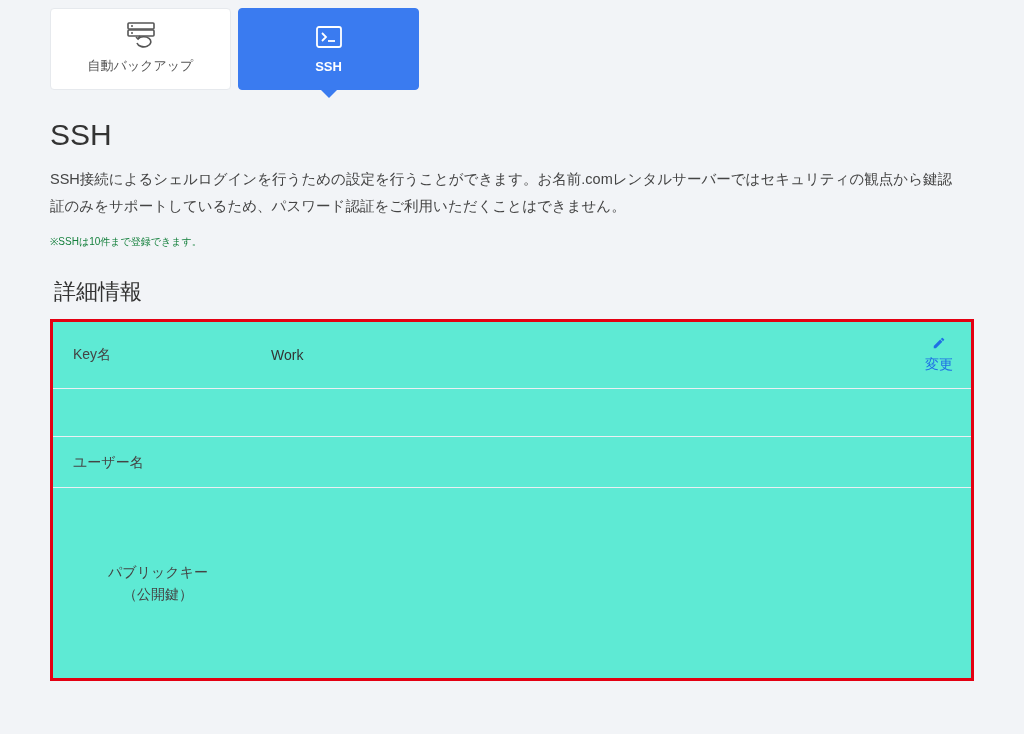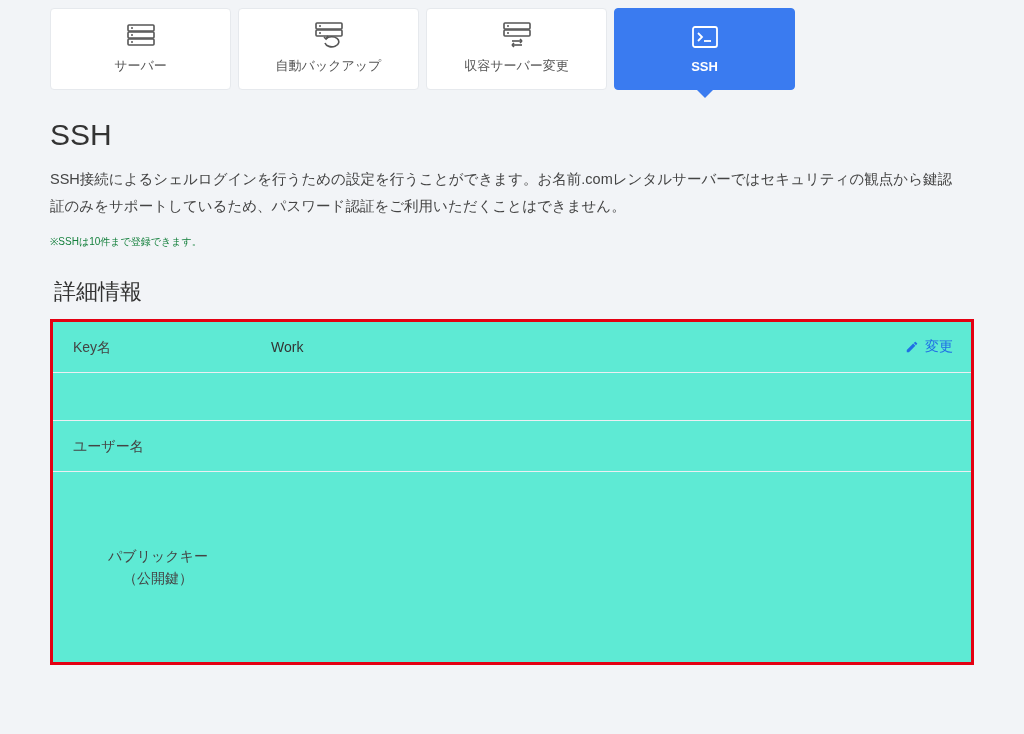--- a/index.html
+++ b/index.html
@@ -128,74 +128,47 @@
   .row.pubkey { min-height: 190px; align-items: center; text-align: center; }
   .row.pubkey .label-cell { padding-top: 14px; }
 
   .edit-link {
     display: inline-flex;
     align-items: center;
     gap: 6px;
     color: #1f6fe5;
     font-size: 14px;
     cursor: pointer;
+    flex-direction: column;
   }
   .edit-link svg { display: block; }
 </style>
 </head>
 <body>
 
 <div class="page">
   <div class="inner">
 
     <div class="tabs">
 
-      <div class="tab">
-        <span class="icon">
-          <svg width="28" height="22" viewBox="0 0 28 22" fill="none" stroke="currentColor" stroke-width="1.6">
-            <rect x="1" y="1" width="26" height="6" rx="1"></rect>
-            <rect x="1" y="8" width="26" height="6" rx="1"></rect>
-            <rect x="1" y="15" width="26" height="6" rx="1"></rect>
-            <circle cx="5" cy="4" r="1" fill="currentColor" stroke="none"></circle>
-            <circle cx="5" cy="11" r="1" fill="currentColor" stroke="none"></circle>
-            <circle cx="5" cy="18" r="1" fill="currentColor" stroke="none"></circle>
-          </svg>
-        </span>
-        <span>サーバー</span>
-      </div>
 
       <div class="tab">
         <span class="icon">
           <svg width="28" height="26" viewBox="0 0 28 26" fill="none" stroke="currentColor" stroke-width="1.6">
             <rect x="1" y="1" width="26" height="6" rx="1"></rect>
             <rect x="1" y="8" width="26" height="6" rx="1"></rect>
             <circle cx="5" cy="4" r="1" fill="currentColor" stroke="none"></circle>
             <circle cx="5" cy="11" r="1" fill="currentColor" stroke="none"></circle>
             <path d="M10 21 a7 5 0 1 0 1 -4"></path>
             <path d="M9 15 l2 2 l2 -3" stroke-width="1.6" fill="none"></path>
           </svg>
         </span>
         <span>自動バックアップ</span>
       </div>
 
-      <div class="tab">
-        <span class="icon">
-          <svg width="28" height="26" viewBox="0 0 28 26" fill="none" stroke="currentColor" stroke-width="1.6">
-            <rect x="1" y="1" width="26" height="6" rx="1"></rect>
-            <rect x="1" y="8" width="26" height="6" rx="1"></rect>
-            <circle cx="5" cy="4" r="1" fill="currentColor" stroke="none"></circle>
-            <circle cx="5" cy="11" r="1" fill="currentColor" stroke="none"></circle>
-            <path d="M9 19 h10"></path>
-              <path d="M19 19 l-2 -2 M19 19 l-2 2"></path>
-            <path d="M19 23 h-10"></path>
-              <path d="M9 23 l2 -2 M9 23 l2 2"></path>
-          </svg>
-        </span>
-        <span>収容サーバー変更</span>
-      </div>
 
       <div class="tab active">
         <span class="icon">
           <svg width="26" height="22" viewBox="0 0 26 22" fill="none" stroke="currentColor" stroke-width="1.8">
             <rect x="1" y="1" width="24" height="20" rx="2"></rect>
             <path d="M6 7 l4 4 l-4 4"></path>
             <path d="M12 15 h7"></path>
           </svg>
         </span>
         <span>SSH</span>

